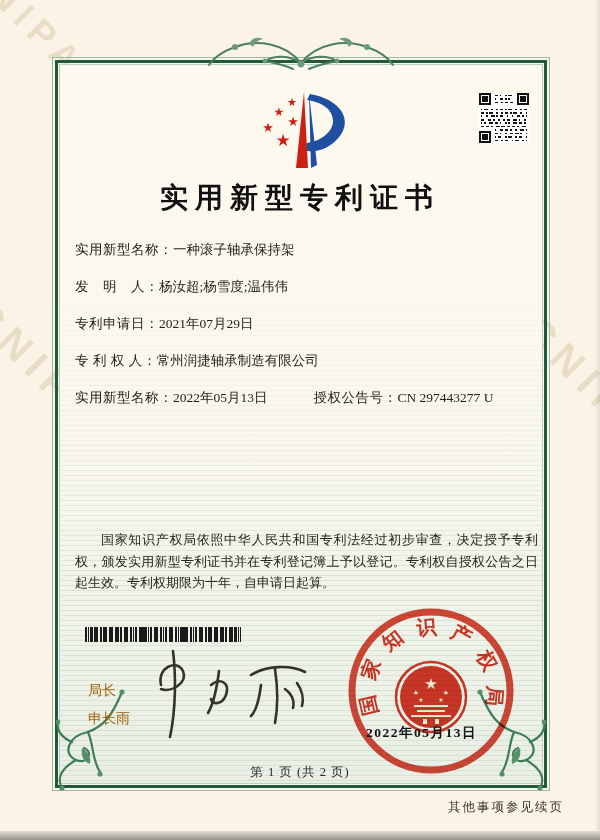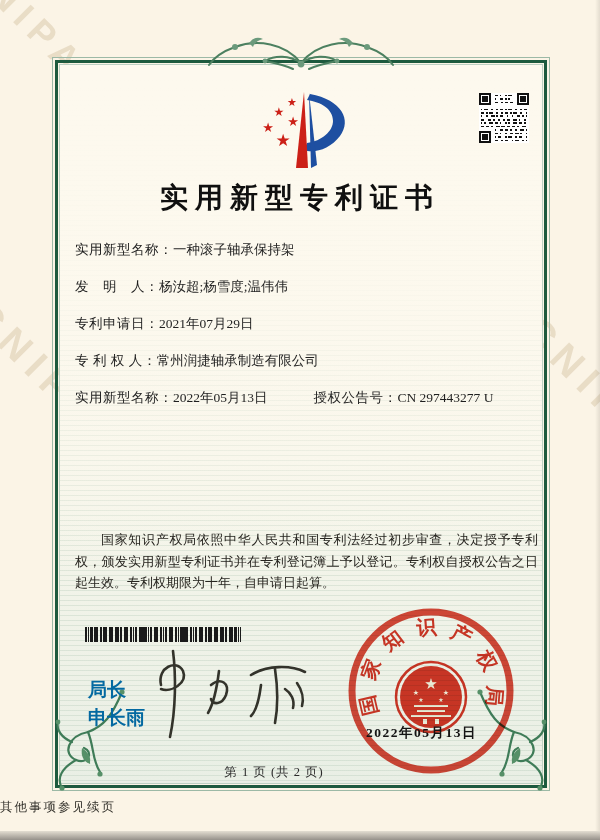--- a/index.html
+++ b/index.html
@@ -37,30 +37,30 @@
   .flabel{letter-spacing:.5px;}
   .fpair{display:inline-block;width:235px;}
   .paras{position:absolute;left:75px;top:487px;width:463px;font-size:13px;
       line-height:21.5px;text-align:justify;color:#26241f;margin-top:42px;}
   .paras p{margin:0;text-indent:2em;}
   .barcode{position:absolute;left:85px;top:627px;width:156px;height:15px;
       background-image:
         repeating-linear-gradient(90deg,#1a1a1a 0 2px,transparent 2px 5px),
         repeating-linear-gradient(90deg,#1a1a1a 0 1px,transparent 1px 3px),
         repeating-linear-gradient(90deg,transparent 0 6px,#1a1a1a 6px 8px,transparent 8px 13px);}
-  .signer{position:absolute;left:88px;top:676px;font-size:19px;font-weight:700;
-      font-family:"Liberation Sans","DejaVu Sans",sans-serif;color:#0369a1;line-height:28px;}
+  .signer{position:absolute;left:88px;top:676px;font-size:14px;font-weight:400;
+      font-family:"Liberation Sans","DejaVu Sans",sans-serif;color:#a16207;line-height:28px;}
   .signature{position:absolute;left:133px;top:645px;width:190px;height:98px;}
   .seal{position:absolute;left:345px;top:605px;width:172px;height:172px;
       mix-blend-mode:multiply;opacity:.96;}
   .seal-date{position:absolute;left:366px;top:724px;width:160px;font-size:13.5px;
       letter-spacing:1.5px;color:#141414;font-weight:600;}
-  .page-num{position:absolute;left:0;top:764px;width:548px;text-align:center;
+  .page-num{position:absolute;left:0;top:764px;width:600px;text-align:center;
       font-size:12.5px;color:#2a2a2a;letter-spacing:1px;}
-  .cont-note{position:absolute;left:0;top:799px;width:564px;text-align:left;
+  .cont-note{position:absolute;left:0;top:799px;width:564px;text-align:right;
       font-size:12.5px;color:#33312b;letter-spacing:2px;}
   .edge-bottom{position:absolute;left:0;bottom:0;width:600px;height:9px;
       background:linear-gradient(180deg,#e3ddd1,#96918a);}
   .edge-right{position:absolute;right:0;top:0;width:5px;height:840px;
       background:linear-gradient(270deg,rgba(120,115,105,.18),rgba(120,115,105,0));}
 </style>
 </head>
 <body>
 
 <div class="page">

